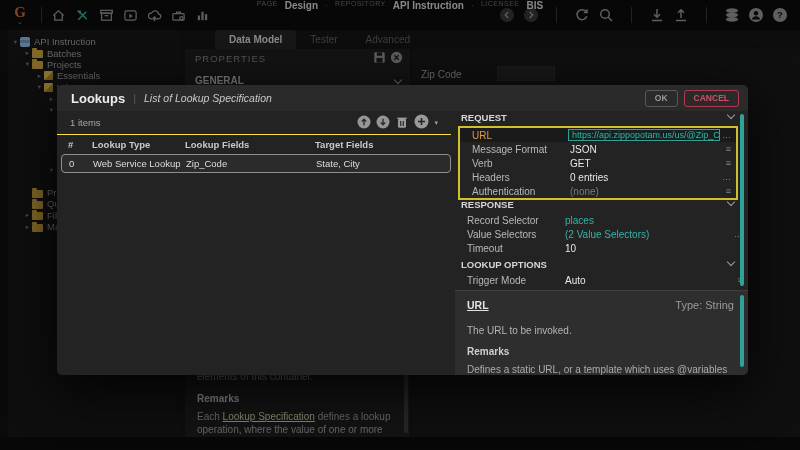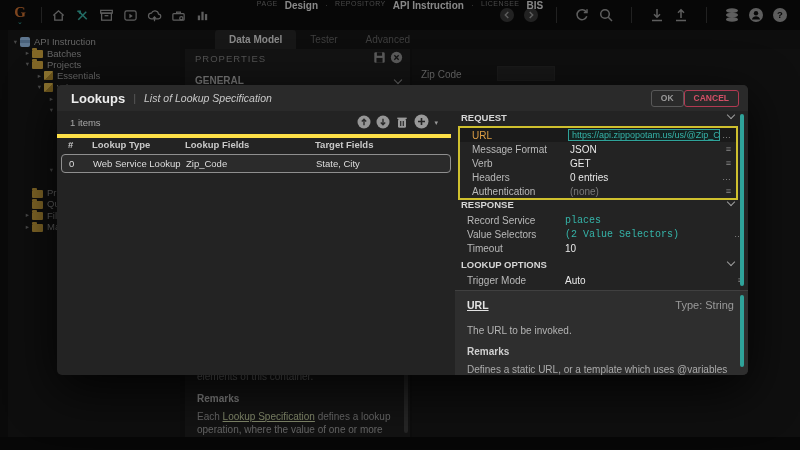--- a/index.html
+++ b/index.html
@@ -78,29 +78,29 @@
   .dim{position:absolute;inset:0;background:rgba(0,0,0,.34);z-index:20;}
 
   
   .modal{position:absolute;left:57px;top:85px;width:691px;height:290px;background:#232323;
          border-radius:5px;box-shadow:0 14px 50px rgba(0,0,0,.85);z-index:30;font-size:10px;}
   .m-title{height:26px;background:#2a2a2a;border-radius:5px 5px 0 0;display:flex;align-items:center;
            padding:0 9px 0 14px;}
   .m-title .t{font-weight:bold;font-size:13px;color:#ececec;}
   .m-title .sep{color:#5a5a5a;margin:0 8px;font-size:11px;}
   .m-title .sub{font-style:italic;font-size:10.5px;color:#c9c9c9;}
-  .m-btns{margin-left:auto;display:flex;text-align:right;}
+  .m-btns{margin-left:auto;display:flex;gap:6px;text-align:right;}
   .btn{height:15px;line-height:15px;padding:0 9px;border-radius:3px;font-size:8.5px;font-weight:bold;
        background:transparent;}
   .btn-ok{border:1px solid #585858;color:#9a9a9a;}
   .btn-cancel{border:1px solid #b13a52;color:#d34f66;}
   .m-body{position:absolute;top:26px;left:0;right:0;bottom:0;}
 
   .m-list{position:absolute;left:0;top:0;width:398px;bottom:0;}
-  .ml-toolbar{position:absolute;top:0;left:0;right:4px;height:23px;border-bottom:4px solid #fde047;}
+  .ml-toolbar{position:absolute;top:0;left:0;right:4px;height:23px;border-bottom:1px solid #fde047;}
   .ml-count{position:absolute;left:13px;top:6px;color:#a8a8a8;font-size:9.5px;}
   .ml-icons{position:absolute;right:13px;top:3px;display:flex;align-items:center;gap:5px;}
   .ml-head{position:absolute;top:28px;left:4px;right:4px;height:13px;font-weight:bold;color:#c9c9c9;font-size:9.5px;}
   .ml-head span,.ml-row span{position:absolute;top:0;white-space:nowrap;}
   .c0{left:7px}.c1{left:31px}.c2{left:124px}.c3{left:254px}
   .ml-row{position:absolute;top:43px;left:4px;width:388px;height:17px;border:1px solid #8f8f8f;
           border-radius:4px;background:#2b2b2b;color:#dedede;font-size:9.5px;}
   .ml-row span{top:3px;}
 
   .m-props{position:absolute;left:398px;right:0;top:0;bottom:0;}
@@ -110,21 +110,21 @@
   .req-box{position:absolute;top:14px;left:3px;width:276px;border:2px solid #cfc02e;background:#232323;}
   .prow{height:14px;position:relative;}
   .prow .lab{position:absolute;left:12px;top:2px;color:#b9b9b9;}
   .prow .val{position:absolute;left:110px;top:2px;color:#e8e8e8;}
   .prow .ric{position:absolute;right:5px;top:2px;color:#8a8a8a;font-size:9px;}
   .prow.sel{background:#1a1a1a;}
   .prow.sel .lab{color:#dd9e44;}
   .valbox{position:absolute;left:108px;right:16px;top:1px;bottom:1px;border:1px solid #2fa39a;
           background:#142220;color:#35b3a8;font-size:9px;line-height:11px;padding:0 3px;
           overflow:hidden;white-space:nowrap;}
-  .v-teal{color:#35b3a8 !important;font-family:Liberation Mono, monospace;}
+  .v-teal{color:#35b3a8 !important;}
   .v-dim{color:#7a7a7a !important;}
   #sec-response{position:absolute;top:88px;left:0;right:0;}
   #sec-lookup{position:absolute;top:148px;left:0;right:0;}
   .sec-rows{margin-top:1px;}
   .m-help{position:absolute;left:0;right:0;top:179px;bottom:0;background:#2e2e2e;border-top:1px solid #404040;
           padding:8px 14px 0 12px;overflow:hidden;border-radius:0 0 5px 0;}
   .h-row1{display:flex;align-items:baseline;}
   .h-name{font-weight:bold;text-decoration:underline;color:#e2e2e2;font-size:10.5px;}
   .h-type{margin-left:auto;color:#9a9a9a;font-size:11px;}
   .h-desc{margin-top:14px;color:#b4b4b4;}
@@ -473,21 +473,21 @@
           </div>
         </div>
 
         <div id="sec-response">
           <div class="sec-head">
             <span>RESPONSE</span>
             <span class="chevron"></span>
           </div>
           <div class="sec-rows">
             <div class="prow">
-              <span class="lab">Record Service</span>
+              <span class="lab">Record Selector</span>
               <span class="val v-teal">places</span>
             </div>
             <div class="prow">
               <span class="lab">Value Selectors</span>
               <span class="val v-teal">(2 Value Selectors)</span>
               <span class="ric">…</span>
             </div>
             <div class="prow">
               <span class="lab">Timeout</span>
               <span class="val">10</span>

